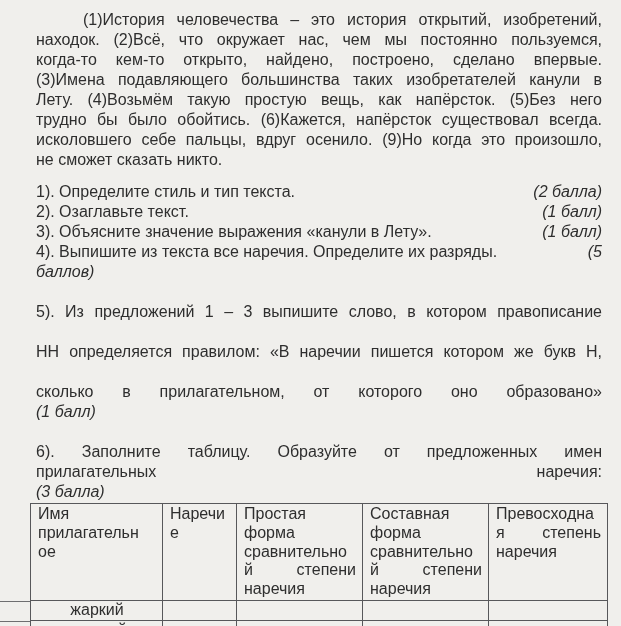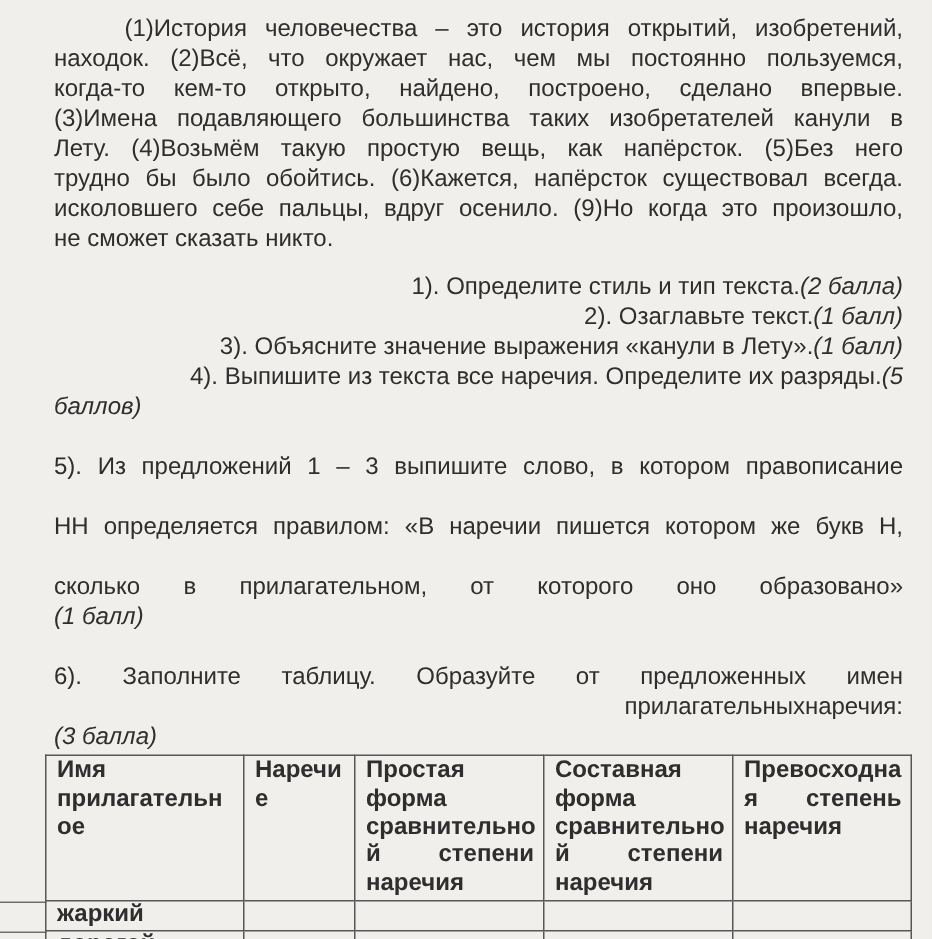--- a/index.html
+++ b/index.html
@@ -26,44 +26,45 @@
     text-align:justify;
     text-align-last:justify;
     white-space:normal;
   }
   .para .pline:first-child{text-indent:47px;}
   .para .pline:last-child{text-align:right;text-align-last:left;}
   
   .tasks{margin-top:12px;}
   .tline{line-height:20px;}
   .tline.just{text-align:justify;text-align-last:justify;margin-top:20px;}
-  .tline.split{display:flex;justify-content:flex-end;align-items:baseline;}
+  .tline.split{display:flex;justify-content:space-between;align-items:baseline;}
   .it{font-style:italic;}
   
   .table-wrap{position:relative;margin-left:-6px;margin-top:1px;width:577px;}
   table{border-collapse:collapse;table-layout:fixed;width:577px;background:transparent;}
   th,td{
     border:1px solid var(--line);
-    font-weight:bold;
+    font-weight:normal;
     vertical-align:top;
     text-align:left;
     box-sizing:border-box;
   }
   thead th{
     white-space:pre-line;
     text-align:justify;
     text-align-last:justify;
     line-height:18.8px;
     padding:1px 6px 1px 7px;
     height:97px;
   }
   tbody td{
     height:19px;
     line-height:18.5px;
     padding:0 6px 0 7px;
+    text-align:center;
   }
   col.c0{width:132px;}
   col.c1{width:74px;}
   col.c2{width:126px;}
   col.c3{width:126px;}
   col.c4{width:119px;}
   .overhang{
     position:absolute;
     left:-30px;width:31px;height:1px;
     background:var(--line);

